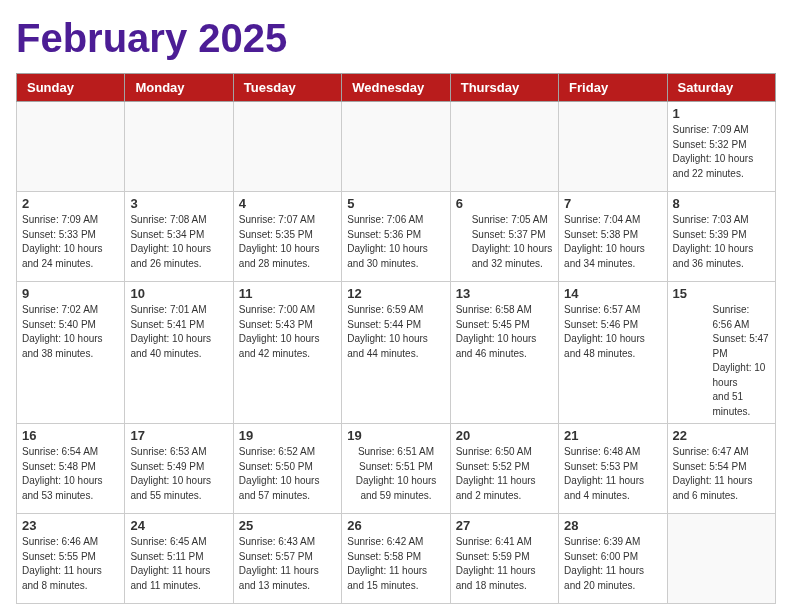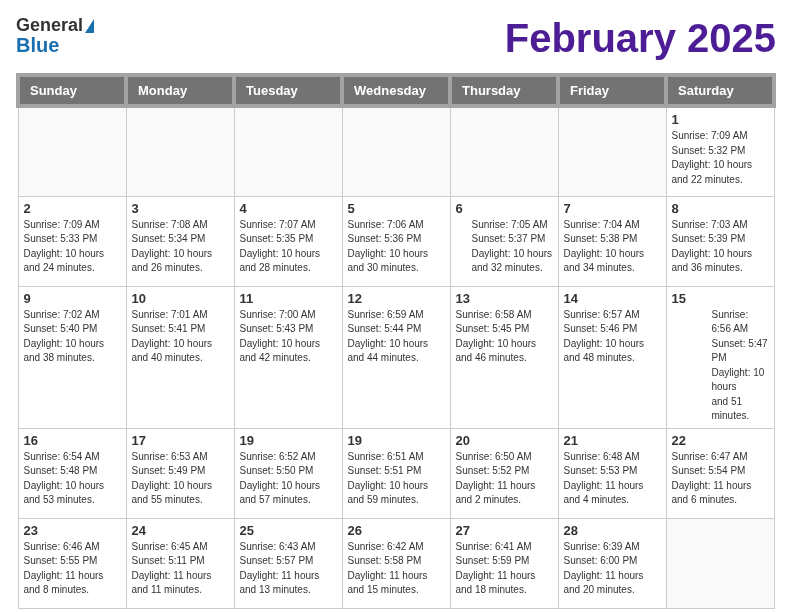--- a/index.html
+++ b/index.html
@@ -38,27 +38,27 @@
     .location-title {
       font-size: 16px;
       color: #333;
     }
     .calendar {
       width: 100%;
       border-collapse: collapse;
       table-layout: fixed;
     }
     .calendar th {
-      background: #737373;
+      background: #b91c1c;
       color: #fff;
       font-size: 13px;
       font-weight: bold;
       padding: 6px 10px;
       text-align: left;
-      border: 4px solid #a3a3a3;
+      border: 1px solid #a3a3a3;
     }
     .calendar td {
       border: 1px solid #ccc;
       vertical-align: top;
       padding: 4px 5px;
       height: 90px;
       font-size: 10.5px;
       color: #333;
       background: #fff;
     }
@@ -74,27 +74,20 @@
     .day-info {
       font-size: 10px;
       line-height: 1.45;
       color: #333;
     }
   </style>
 </head>
 <body>
 
 <div class="header">
-  <div class="logo">
-    <div style="display:flex;align-items:center;">
-      <span class="logo-text logo-general">General</span>
-      <span style="display:inline-block;margin-left:2px;width:0;height:0;border-left:9px solid transparent;border-bottom:14px solid #1a6faf;"></span>
-    </div>
-    <span class="logo-text logo-blue" style="font-size:20px;font-weight:bold;color:#1a6faf;margin-top:-2px;">Blue</span>
-  </div>
   <div class="title-area">
     <div class="month-title">February 2025</div>
   </div>
 </div>
 
 <table class="calendar">
   <thead>
     <tr id="weekday-header">
         <th>Sunday</th>
         <th>Monday</th>
@@ -240,21 +233,21 @@
         </td>
         <td>
           <span class="day-number">19</span>
           <div class="day-info" style="white-space: pre-line;">Sunrise: 6:52 AM
 Sunset: 5:50 PM
 Daylight: 10 hours
 and 57 minutes.</div>
         </td>
         <td>
           <span class="day-number">19</span>
-          <div class="day-info" style="white-space: pre-line;">Sunrise: 6:51 AM
+          <div class="day-info" style="white-space: pre-line; text-align: center;">Sunrise: 6:51 AM
 Sunset: 5:51 PM
 Daylight: 10 hours
 and 59 minutes.</div>
         </td>
         <td>
           <span class="day-number">20</span>
           <div class="day-info" style="white-space: pre-line;">Sunrise: 6:50 AM
 Sunset: 5:52 PM
 Daylight: 11 hours
 and 2 minutes.</div>

